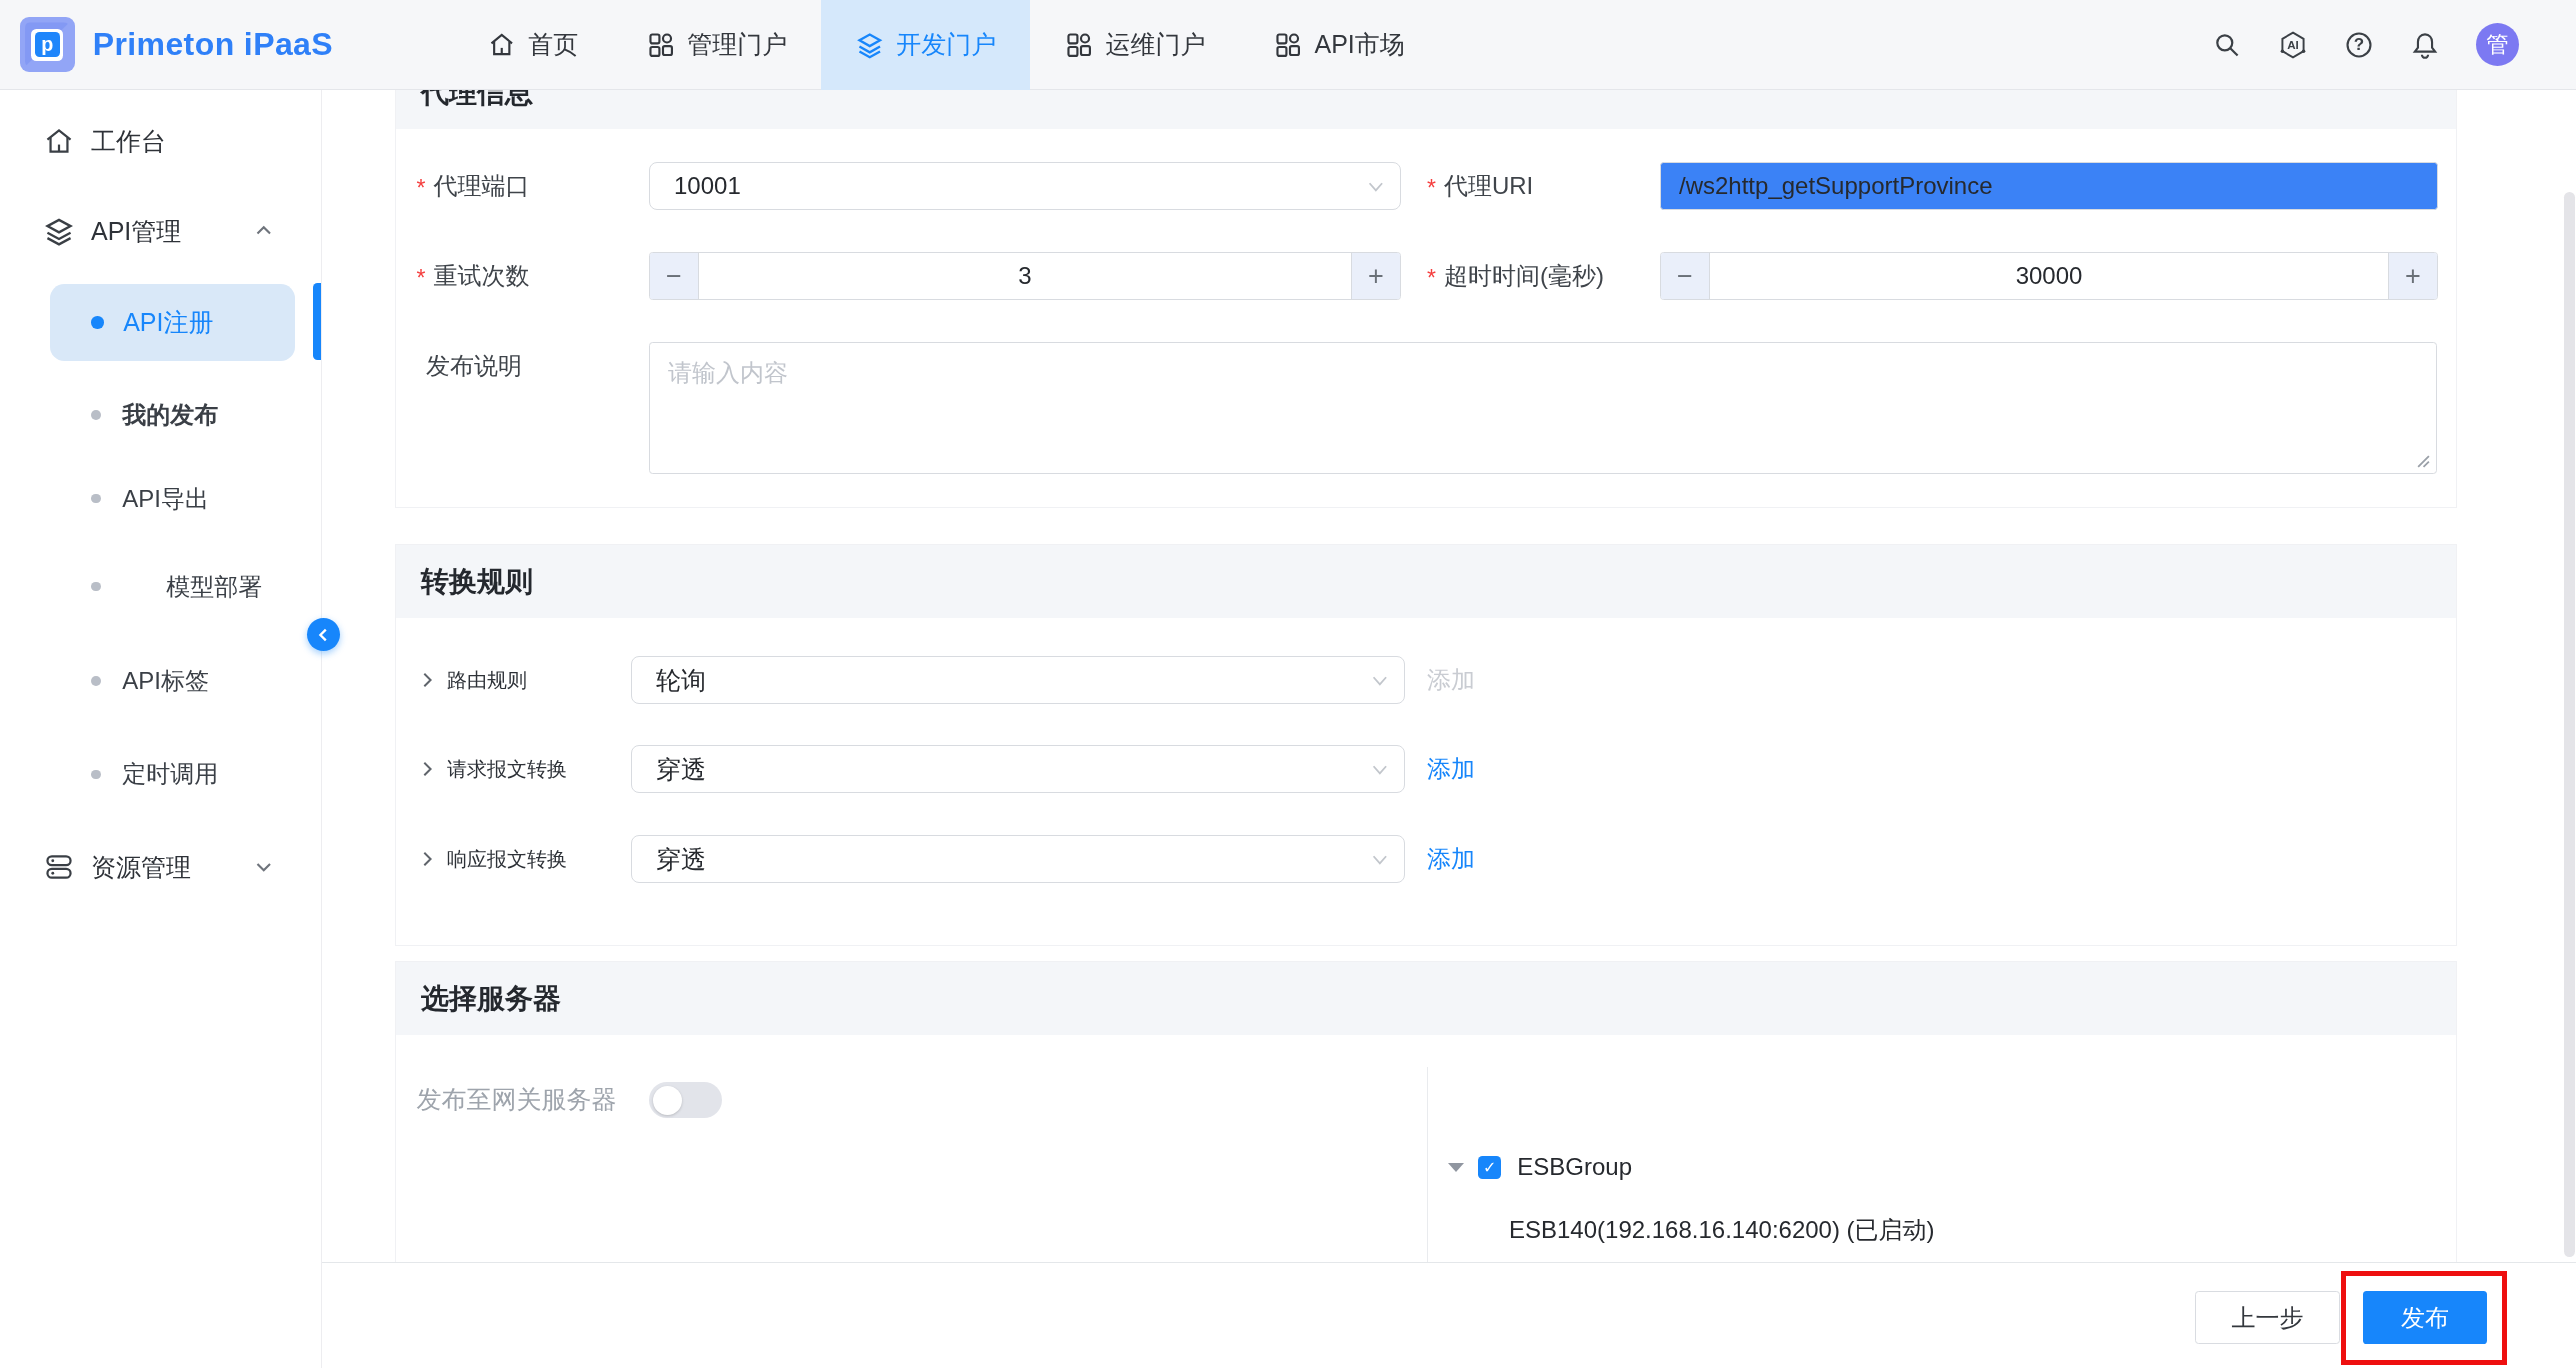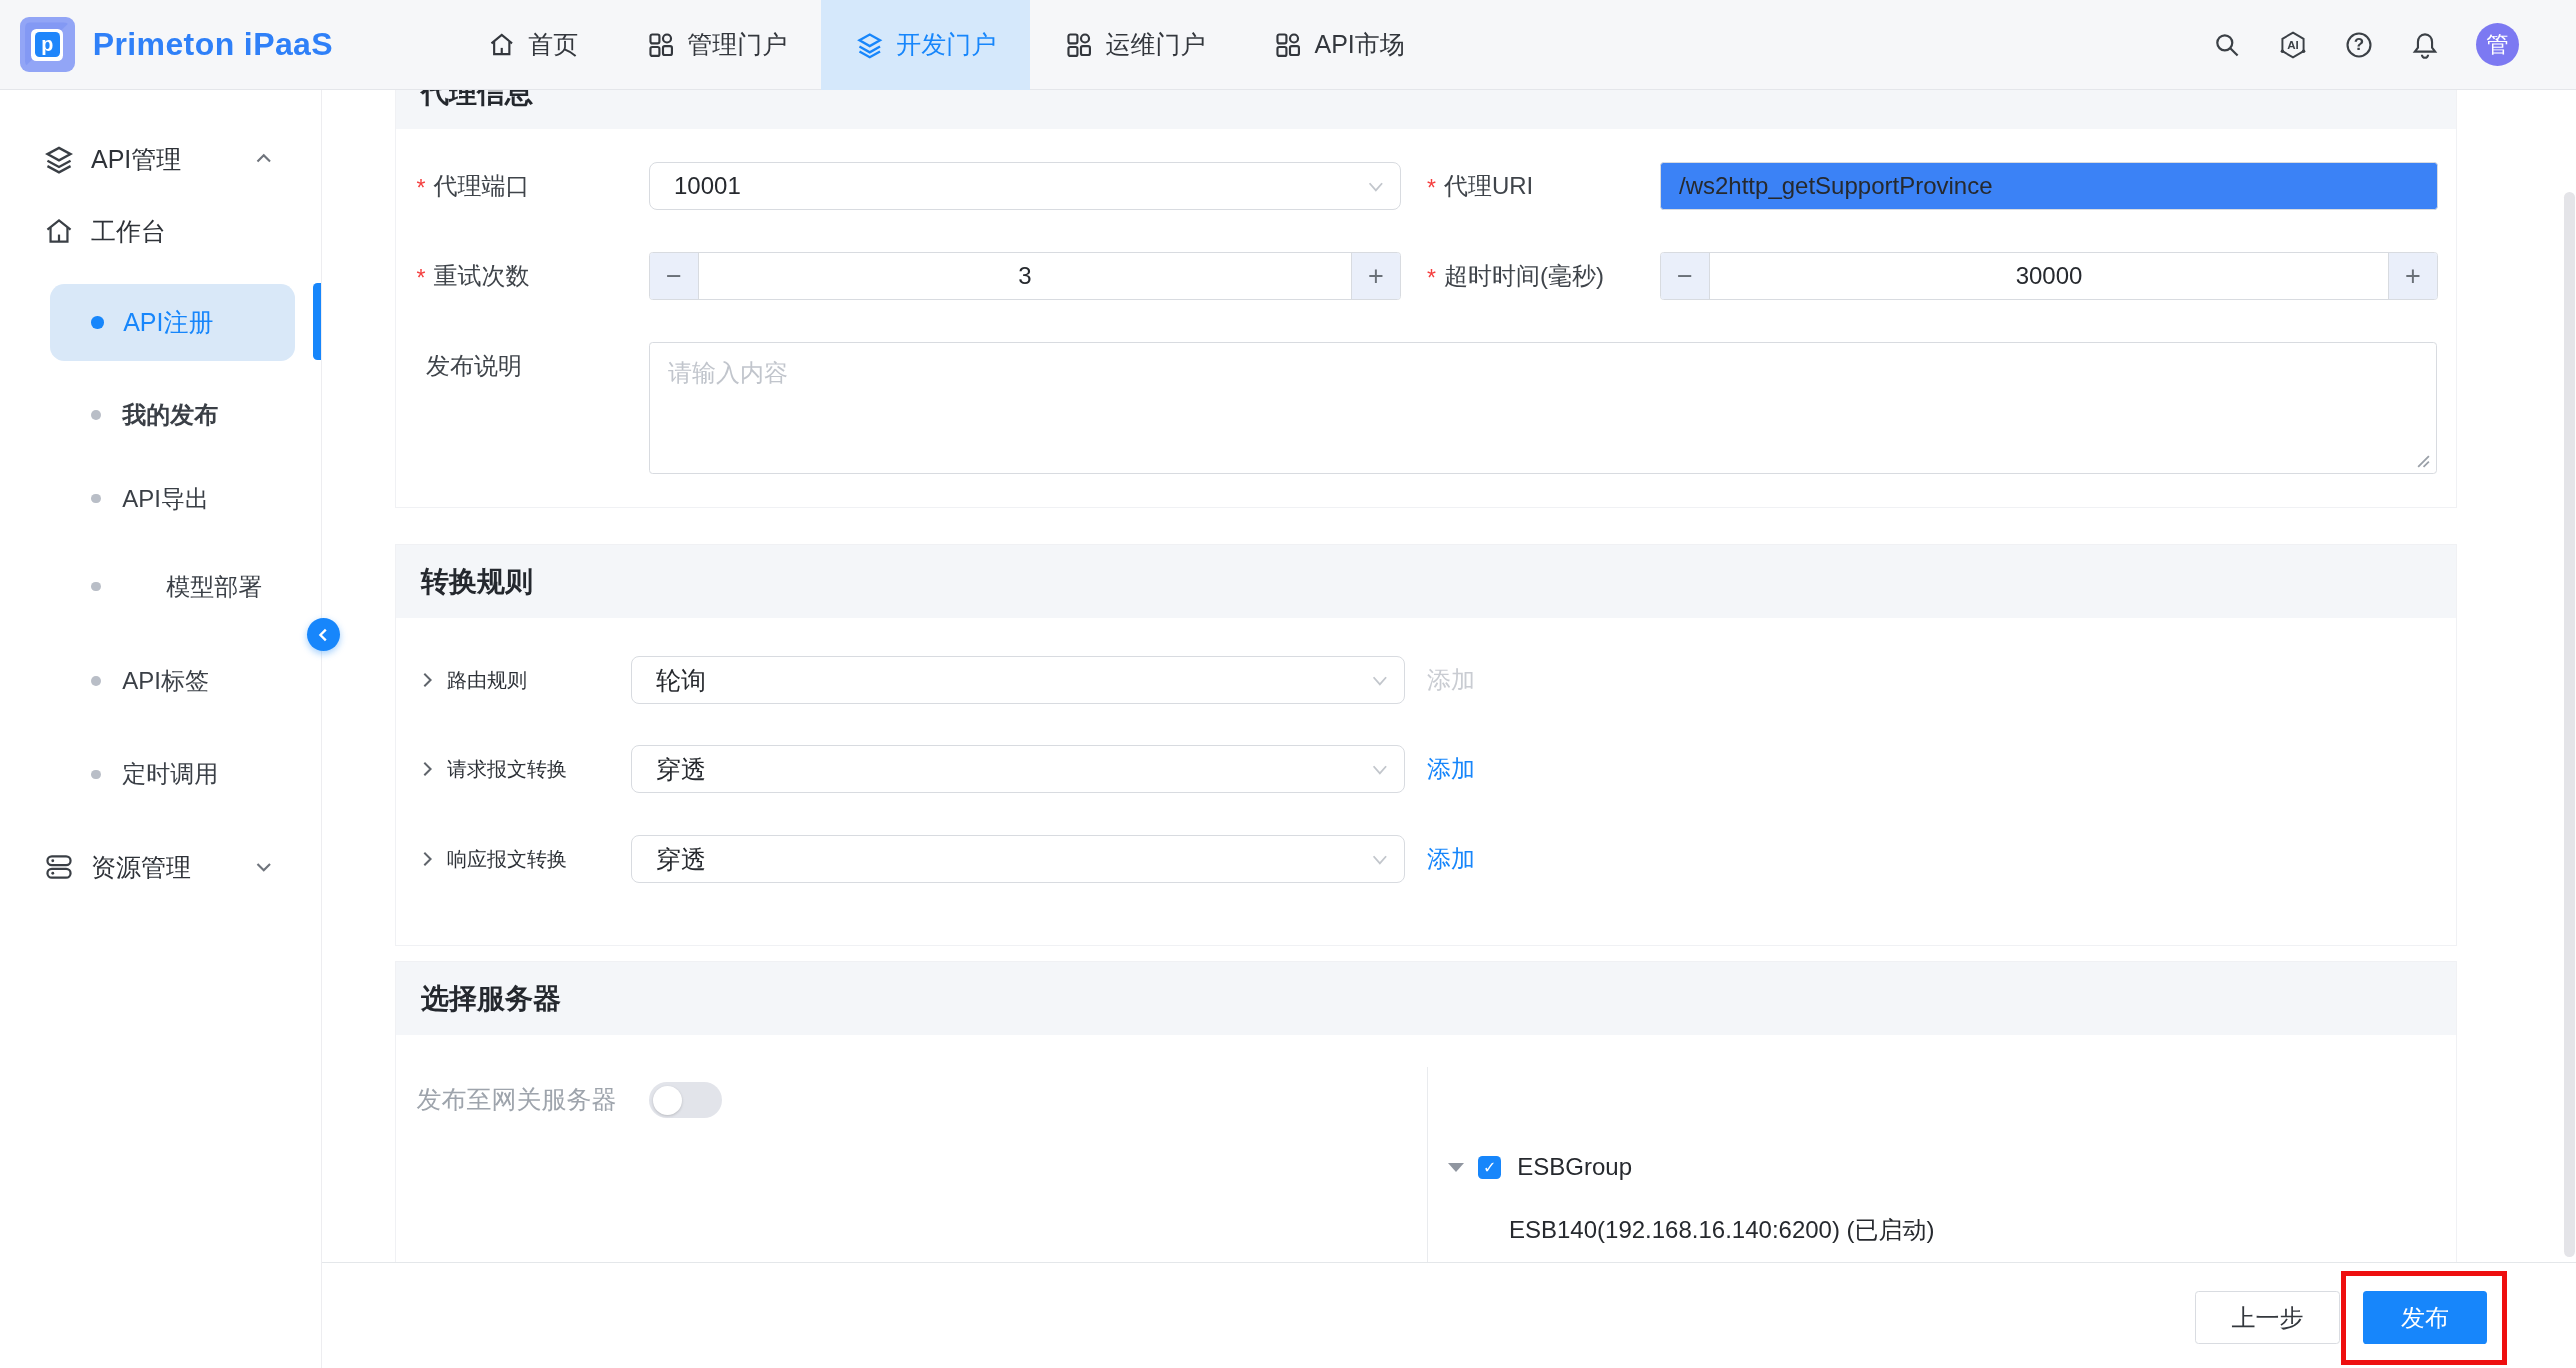--- a/index.html
+++ b/index.html
@@ -364,38 +364,38 @@
       <svg viewBox="0 0 34 34" fill="none" stroke-width="2.4">
           <path d="M17 5 C12 5 9 9 9 13.5 V20 L5.5 24.5 H28.5 L25 20 V13.5 C25 9 22 5 17 5 Z"></path>
           <path d="M13.5 28 a3.5 3.5 0 0 0 7 0"></path>
         </svg>
     </div>
     <div class="avatar">管</div>
   </div>
 </div>
 
 <div class="sidebar">
+  <div class="side-group">
+    <svg class="gicon" viewBox="0 0 36 36" fill="none" stroke-width="2.5">
+        <path d="M5 16.5 L18 6 L31 16.5"></path>
+        <path d="M8.5 14 V30 H27.5 V14"></path>
+        <path d="M18 30 V22"></path>
+      </svg>
+    <span class="glabel">工作台</span>
+  </div>
   <div class="side-group" style="margin-top:18px;">
     <svg class="gicon" viewBox="0 0 36 36" fill="none" stroke-width="2.6">
         <path d="M5 12.5 L18 5.5 L31 12.5 L18 19.5 Z"></path>
         <path d="M5 20 L18 27 L31 20"></path>
         <path d="M5 26 L18 33 L31 26"></path>
       </svg>
     <span class="glabel">API管理</span>
     <svg class="chev" viewBox="0 0 24 24" fill="none" stroke-width="2.4">
         <polyline points="5,15 12,8 19,15"></polyline>
       </svg>
-  </div>
-  <div class="side-group">
-    <svg class="gicon" viewBox="0 0 36 36" fill="none" stroke-width="2.5">
-        <path d="M5 16.5 L18 6 L31 16.5"></path>
-        <path d="M8.5 14 V30 H27.5 V14"></path>
-        <path d="M18 30 V22"></path>
-      </svg>
-    <span class="glabel">工作台</span>
   </div>
 
   <div class="sub-active">
     <span class="dot"></span>
     <span class="slabel">API注册</span>
   </div>
   <div class="sub-item" style="margin-top:18px;font-weight:bold;">
     <span class="dot"></span>
     <span class="slabel">我的发布</span>
   </div>

